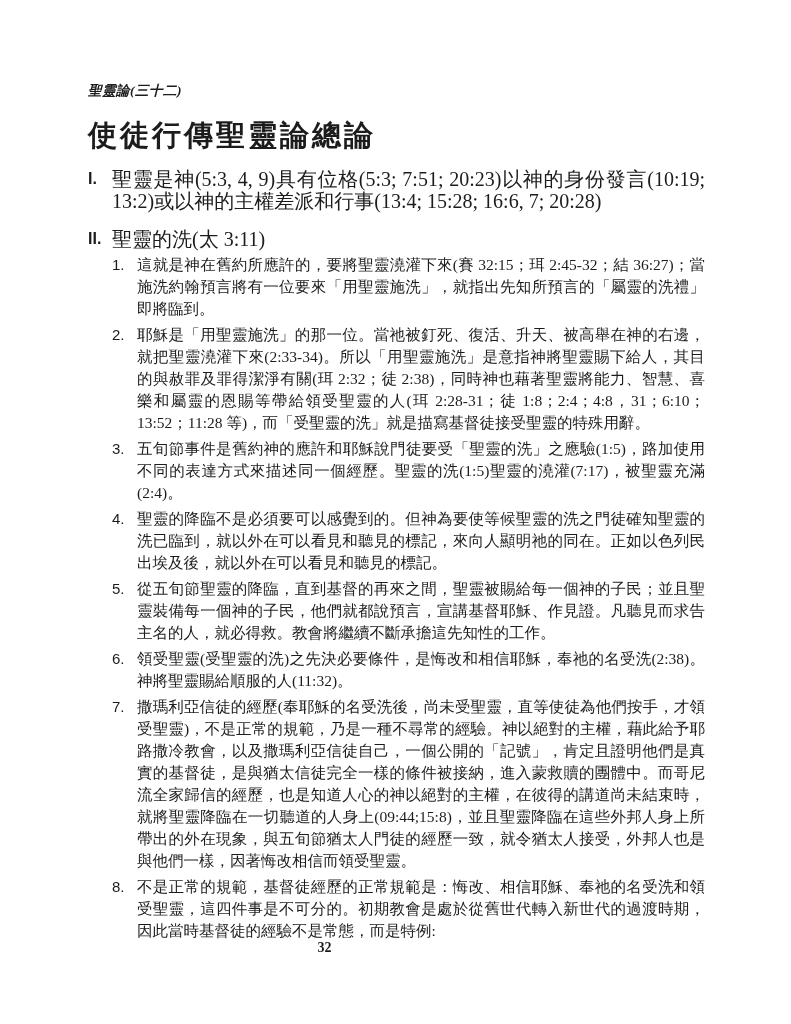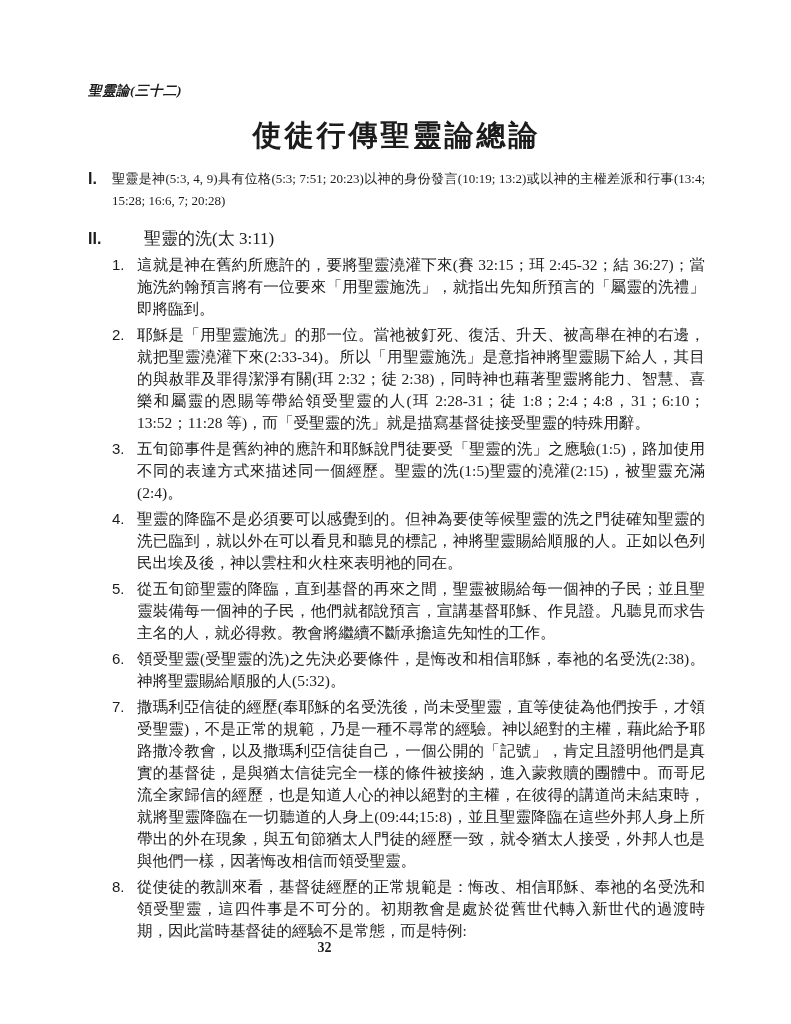--- a/index.html
+++ b/index.html
@@ -23,48 +23,47 @@
     padding: 82px 86px 8px 88px;
     box-sizing: border-box;
   }
   .running-header {
     font-style: italic;
     font-weight: bold;
     font-size: 13.5px;
     letter-spacing: 0.5px;
   }
   .doc-title {
-    text-align: center;
     font-size: 29px;
     font-weight: bold;
     letter-spacing: 3px;
     margin-top: 16px;
     margin-bottom: 12px;
   }
   .section {
     display: flex;
     align-items: flex-start;
     margin-top: 12px;
   }
   .section-numeral {
     flex: 0 0 24px;
     font-family: "Liberation Sans", "DejaVu Sans", sans-serif;
     font-weight: bold;
     font-size: 16px;
     line-height: 22px;
   }
   .section-text {
     flex: 1;
-    font-size: 13px;
+    font-size: 20px;
     line-height: 22px;
     text-align: justify;
   }
   .section-heading {
     flex: 1;
-    font-size: 17px;
+    font-size: 20px;
     line-height: 22px;
   }
   .items {
     margin-left: 24px;
   }
   .item {
     display: flex;
     align-items: flex-start;
     margin-top: 4px;
   }
@@ -100,64 +99,64 @@
 
   <div class="running-header">聖靈論(三十二)</div>
 
   <div class="doc-title">使徒行傳聖靈論總論</div>
 
   <div class="section">
     <span class="section-numeral">I.</span>
     <span class="section-text">聖靈是神(5:3, 4, 9)具有位格(5:3; 7:51; 20:23)以神的身份發言(10:19; 13:2)或以神的主權差派和行事(13:4; 15:28; 16:6, 7; 20:28)</span>
   </div>
 
-  <div class="section" style="margin-top:16px;gap:32px;">
+  <div class="section" style="margin-top:16px;">
     <span class="section-numeral">II.</span>
     <span class="section-heading">聖靈的洗(太 3:11)</span>
   </div>
 
   <div class="items">
 
     <div class="item">
       <span class="item-number">1.</span>
       <span class="item-text">這就是神在舊約所應許的，要將聖靈澆灌下來(賽 32:15；珥 2:45-32；結 36:27)；當施洗約翰預言將有一位要來「用聖靈施洗」，就指出先知所預言的「屬靈的洗禮」即將臨到。</span>
     </div>
 
     <div class="item">
       <span class="item-number">2.</span>
       <span class="item-text">耶穌是「用聖靈施洗」的那一位。當祂被釘死、復活、升天、被高舉在神的右邊，就把聖靈澆灌下來(2:33-34)。所以「用聖靈施洗」是意指神將聖靈賜下給人，其目的與赦罪及罪得潔淨有關(珥 2:32；徒 2:38)，同時神也藉著聖靈將能力、智慧、喜樂和屬靈的恩賜等帶給領受聖靈的人(珥 2:28-31；徒 1:8；2:4；4:8，31；6:10；13:52；11:28 等)，而「受聖靈的洗」就是描寫基督徒接受聖靈的特殊用辭。</span>
     </div>
 
     <div class="item">
       <span class="item-number">3.</span>
-      <span class="item-text">五旬節事件是舊約神的應許和耶穌說門徒要受「聖靈的洗」之應驗(1:5)，路加使用不同的表達方式來描述同一個經歷。聖靈的洗(1:5)聖靈的澆灌(2:15)，被聖靈充滿(2:4)。</span>
+      <span class="item-text">五旬節事件是舊約神的應許和耶穌說門徒要受「聖靈的洗」之應驗(1:5)，路加使用不同的表達方式來描述同一個經歷。聖靈的洗(1:5)聖靈的澆灌(7:17)，被聖靈充滿(2:4)。</span>
     </div>
 
     <div class="item">
       <span class="item-number">4.</span>
-      <span class="item-text">聖靈的降臨不是必須要可以感覺到的。但神為要使等候聖靈的洗之門徒確知聖靈的洗已臨到，就以外在可以看見和聽見的標記，神將聖靈賜給順服的人。正如以色列民出埃及後，神以雲柱和火柱來表明祂的同在。</span>
+      <span class="item-text">聖靈的降臨不是必須要可以感覺到的。但神為要使等候聖靈的洗之門徒確知聖靈的洗已臨到，就以外在可以看見和聽見的標記，來向人顯明祂的同在。正如以色列民出埃及後，就以外在可以看見和聽見的標記。</span>
     </div>
 
     <div class="item">
       <span class="item-number">5.</span>
       <span class="item-text">從五旬節聖靈的降臨，直到基督的再來之間，聖靈被賜給每一個神的子民；並且聖靈裝備每一個神的子民，他們就都說預言，宣講基督耶穌、作見證。凡聽見而求告主名的人，就必得救。教會將繼續不斷承擔這先知性的工作。</span>
     </div>
 
     <div class="item">
       <span class="item-number">6.</span>
-      <span class="item-text">領受聖靈(受聖靈的洗)之先決必要條件，是悔改和相信耶穌，奉祂的名受洗(2:38)。神將聖靈賜給順服的人(5:32)。</span>
+      <span class="item-text">領受聖靈(受聖靈的洗)之先決必要條件，是悔改和相信耶穌，奉祂的名受洗(2:38)。神將聖靈賜給順服的人(11:32)。</span>
     </div>
 
     <div class="item">
       <span class="item-number">7.</span>
       <span class="item-text"><span>撒瑪利亞信徒的經歷(奉耶穌的名受洗後，尚未受聖靈，直等使徒為他們按手，才領受聖靈)，不是正常的規範，乃是一種不尋常的經驗。神以絕對的主權，藉此給予耶路撒冷教會，以及撒瑪利亞信徒自己，一個公開的「記號」，肯定且證明他們是真實的基督徒，是與猶太信徒完全一樣的條件被接納，進入蒙救贖的團體中。而哥尼流全家歸信的經歷，也是知道人心的神以絕對的主權，在彼得的講道尚未結束時，就將聖靈降臨在一切聽道的人身上(09:44;15:8)，</span><span class="u">並且</span><span>聖靈降臨在這些外邦人身上所帶出的外在現象，與五旬節猶太人門徒的經歷一致，就令猶太人接受，外邦人也是與他們一樣，因著悔改相信而領受聖靈。</span></span>
     </div>
 
     <div class="item">
       <span class="item-number">8.</span>
-      <span class="item-text">從使徒的教訓來看，基督徒經歷的正常規範是：悔改、相信耶穌、奉祂的名受洗和領受聖靈，這四件事是不可分的。初期教會是處於從舊世代轉入新世代的過渡時期，因此當時基督徒的經驗不是常態，而是特例:</span>
+      <span class="item-text">不是正常的規範，基督徒經歷的正常規範是：悔改、相信耶穌、奉祂的名受洗和領受聖靈，這四件事是不可分的。初期教會是處於從舊世代轉入新世代的過渡時期，因此當時基督徒的經驗不是常態，而是特例:</span>
     </div>
 
   </div>
 
 </div>
 
 <div class="page-number">32</div>
 
 </body></html>

